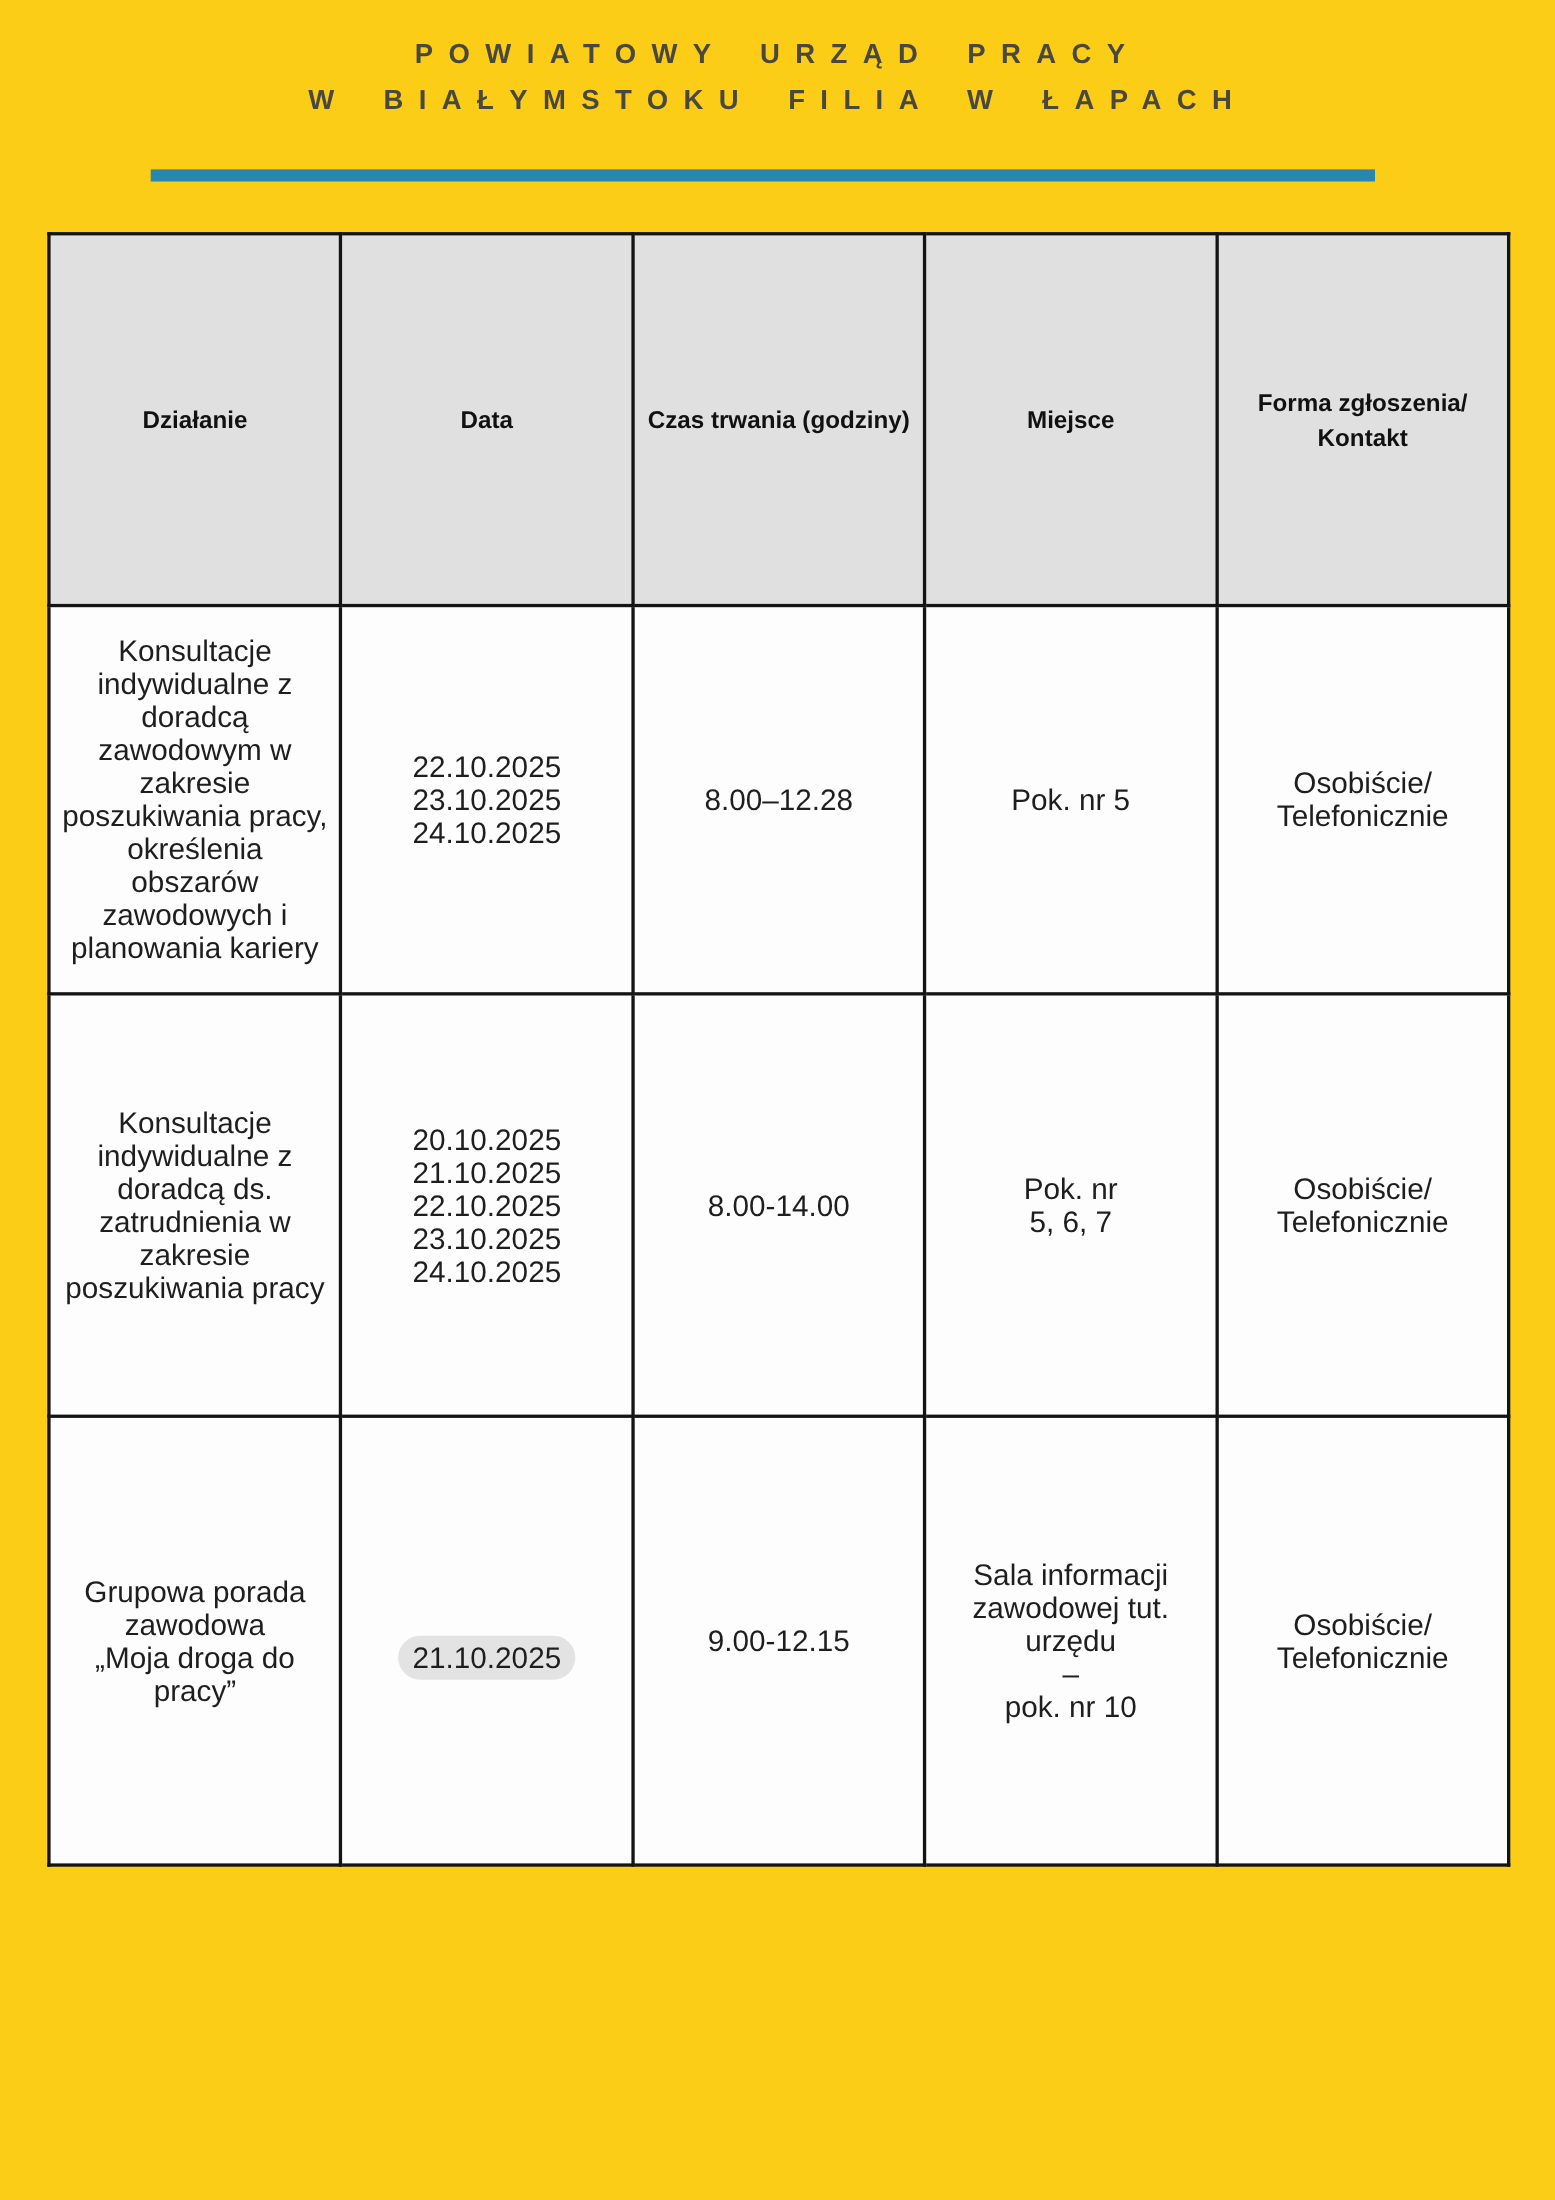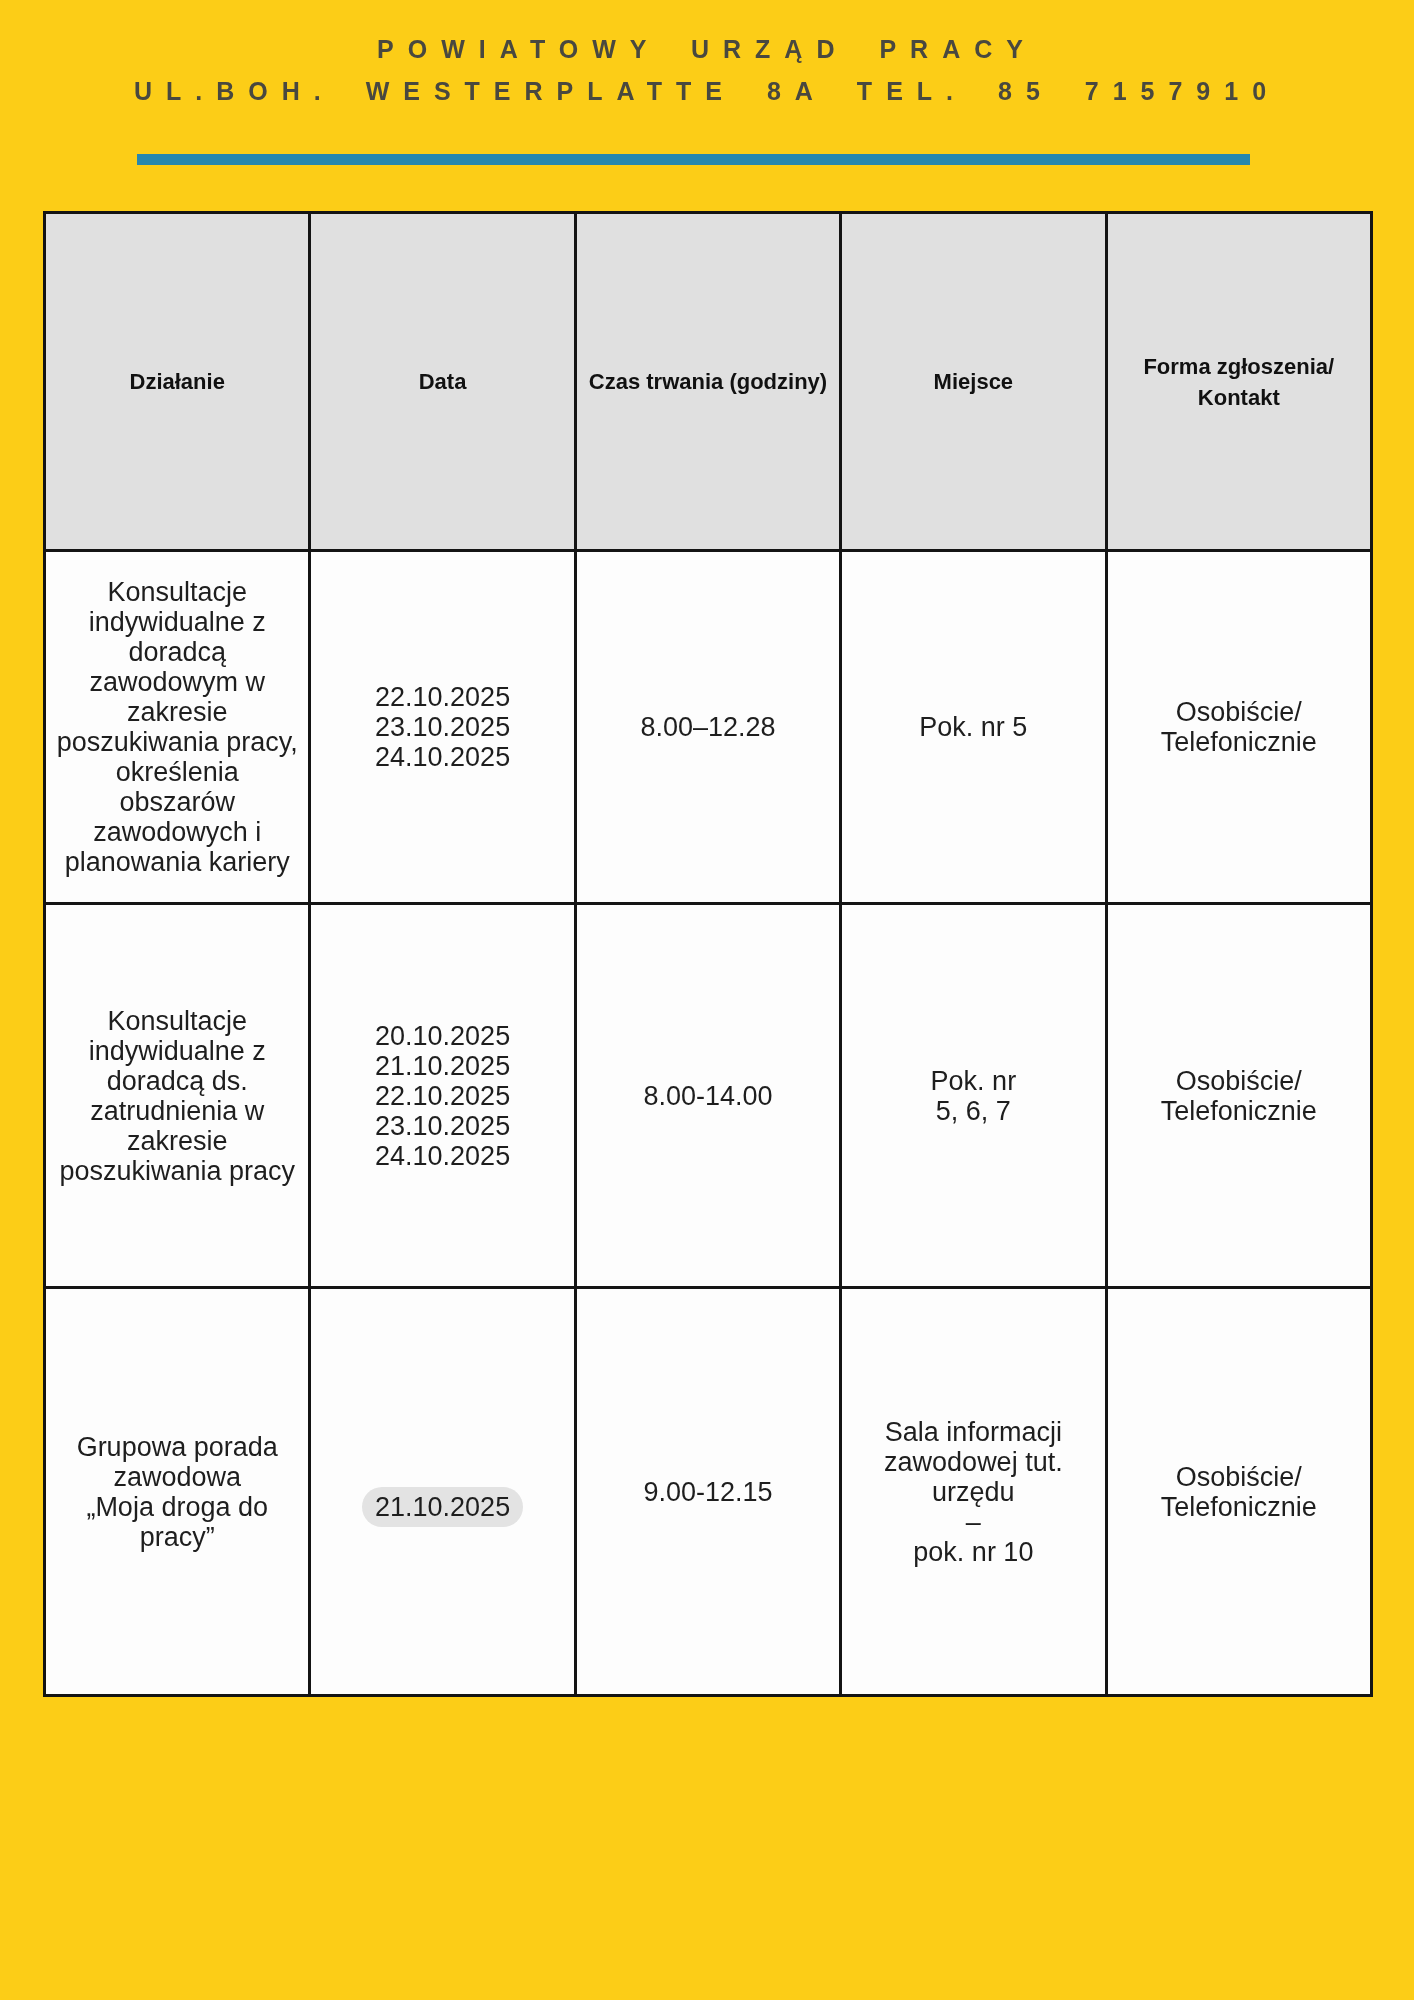--- a/index.html
+++ b/index.html
@@ -79,21 +79,21 @@
     border-radius: 24px;
     padding: 5px 13px;
     white-space: nowrap;
   }
 </style>
 </head>
 <body>
 
 <header class="letterhead">
   <div class="letterhead-line">POWIATOWY URZĄD PRACY</div>
-  <div class="letterhead-line">UL.BOH. WESTERPLATTE 8A TEL. 85 7157910</div>
+  <div class="letterhead-line">W BIAŁYMSTOKU FILIA W ŁAPACH</div>
 </header>
 
 <div class="divider"></div>
 
 <table class="schedule">
   <thead>
     <tr class="row-header">
       <th>Działanie</th>
       <th>Data</th>
       <th>Czas trwania (godziny)</th>

